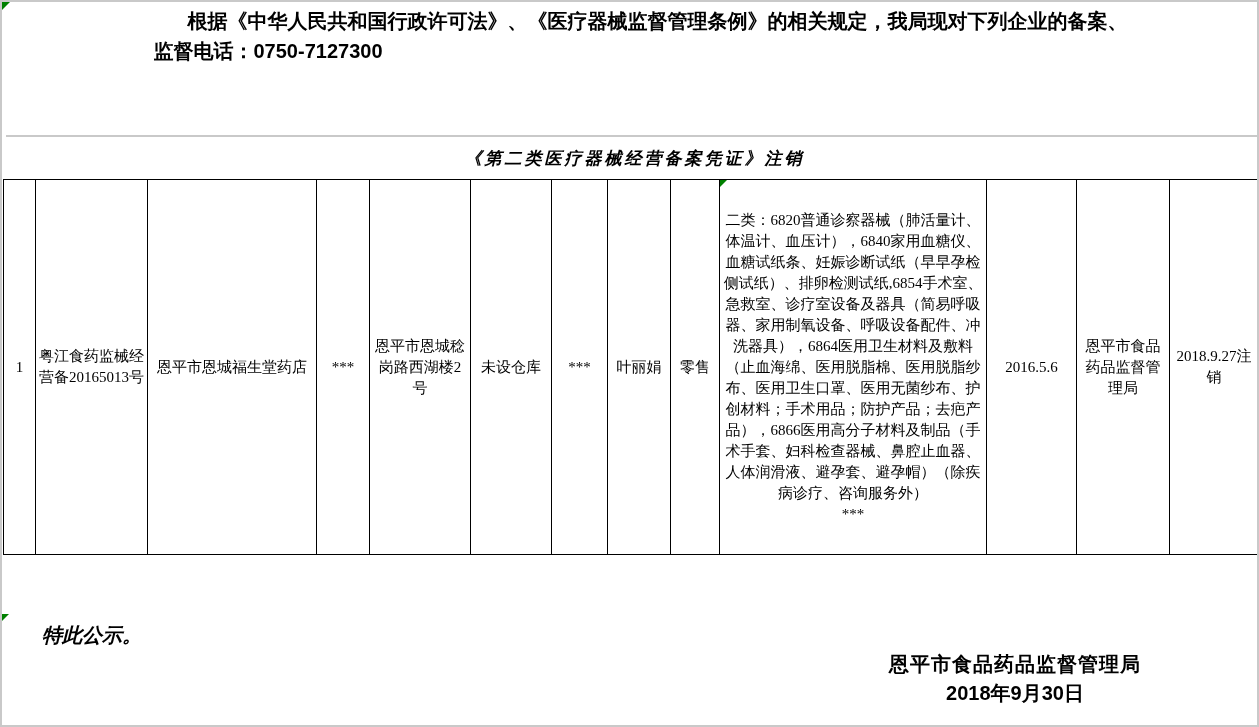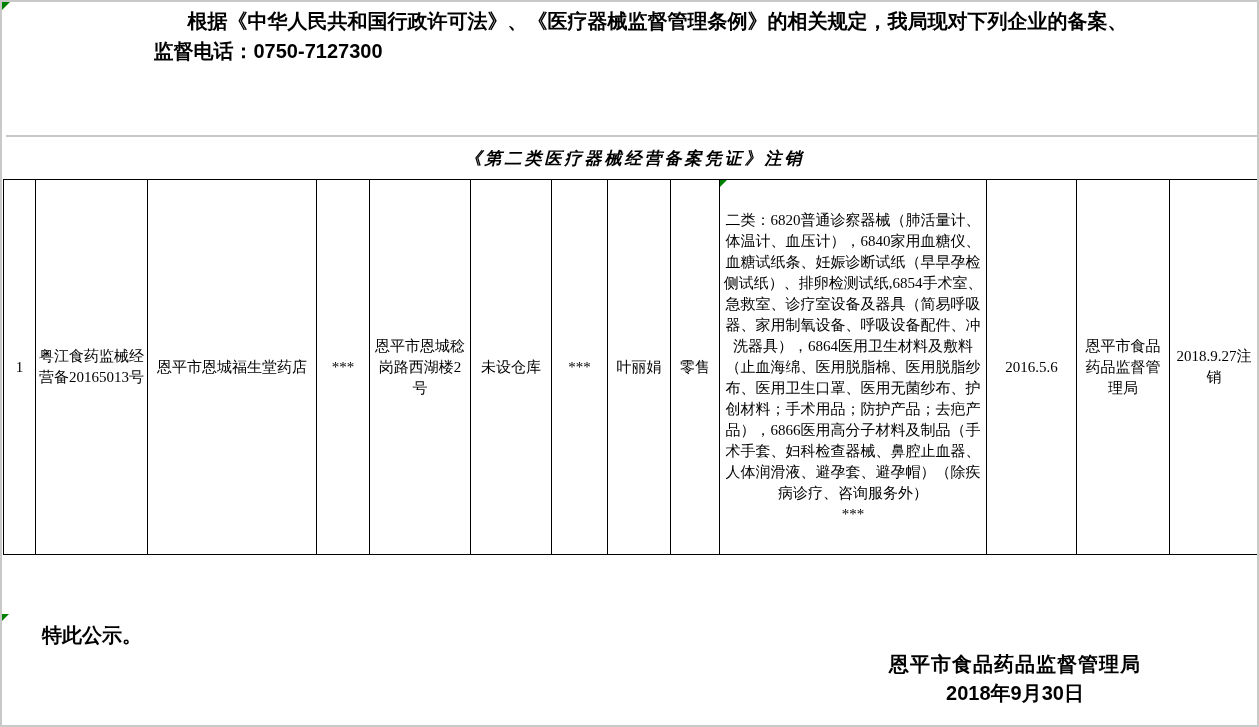--- a/index.html
+++ b/index.html
@@ -89,20 +89,21 @@
   td.cell-scope { position: relative; }
   .scope-text { text-align: center; }
   .scope-footnote { text-align: center; }
 
   
   .closing {
     position: absolute;
     top: 620px; left: 40px;
     font-weight: bold;
     font-size: 20px;
+    font-style: italic;
   }
   .signature {
     position: absolute;
     top: 648px; left: 763px;
     width: 500px;
     text-align: center;
     font-weight: bold;
     font-size: 20px;
     line-height: 29px;
   }

